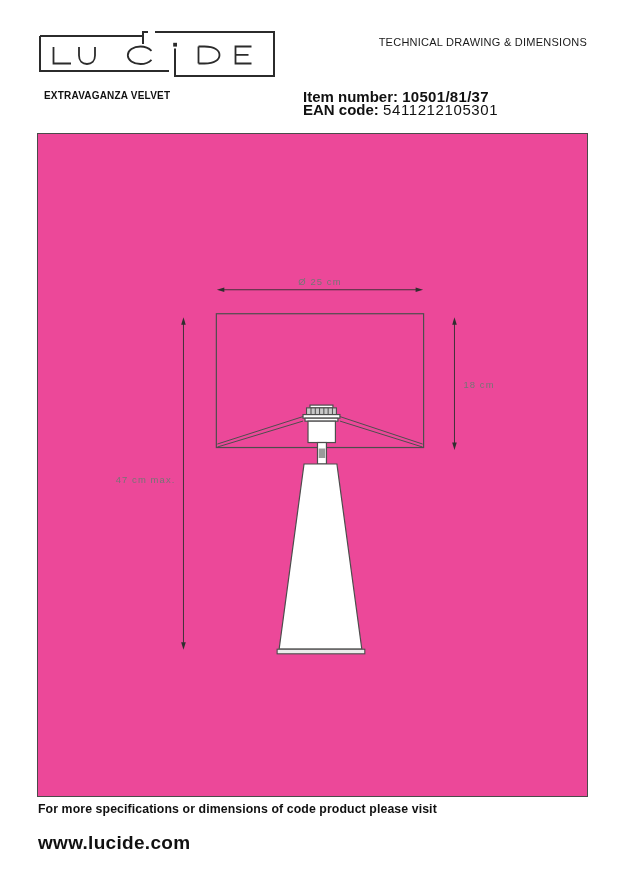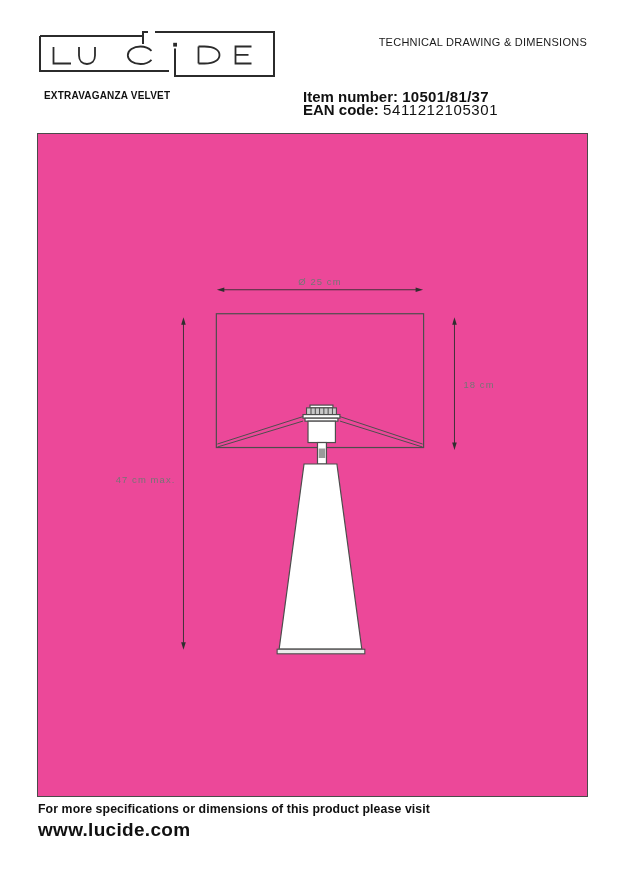--- a/index.html
+++ b/index.html
@@ -40,21 +40,21 @@
   .draw{fill:none;stroke:var(--outline);stroke-width:1.2;}
   .draw-white{fill:#ffffff;stroke:var(--outline);stroke-width:1.2;}
   .rib{stroke:var(--outline);stroke-width:1;}
   .dim{stroke:var(--dimension-line);stroke-width:.9;}
   .dimhead{fill:var(--dimension-line);stroke:none;}
   .dimtext{fill:var(--dimension-text);font-family:"Liberation Sans", sans-serif;font-size:9.5px;letter-spacing:1.1px;}
 
   
   .footer{left:38px;top:802px;}
   .footer-note{font-size:12.3px;font-weight:bold;letter-spacing:.1px;white-space:nowrap;}
-  .footer-site{display:inline-block;margin-top:3px;font-size:19px;font-weight:bold;letter-spacing:.3px;color:var(--ink);text-decoration:none;}
+  .footer-site{display:inline-block;margin-top:16px;font-size:19px;font-weight:bold;letter-spacing:.3px;color:var(--ink);text-decoration:none;}
 </style>
 </head>
 <body>
 
 <svg class="abs logo-svg" viewBox="0 0 237 49" role="img" aria-label="LUCIDE">
 
   <path class="logo-border" d="M2,8 H105"></path>
   <path class="logo-border" d="M105,16 V4 H110"></path>
   <path class="logo-border" d="M117,4 H236 V48 H137 V20.5"></path>
   <path class="logo-border" d="M131,43 H2 V8"></path>
@@ -129,15 +129,15 @@
     <g>
       <line class="dim" x1="418" y1="190" x2="418" y2="309.5"></line>
       <polygon class="dimhead" points="418,183.5 415.7,191 420.3,191"></polygon>
       <polygon class="dimhead" points="418,316.5 415.7,309 420.3,309"></polygon>
       <text class="dimtext" x="427" y="254.5" text-anchor="start">18 cm</text>
     </g>
   </svg>
 </div>
 
 <div class="abs footer">
-  <div class="footer-note">For more specifications or dimensions of this product please visit</div>
+  <div class="footer-note">For more specifications or dimensions of code product please visit</div>
   <a class="footer-site" href="#">www.lucide.com</a>
 </div>
 
 </body></html>

